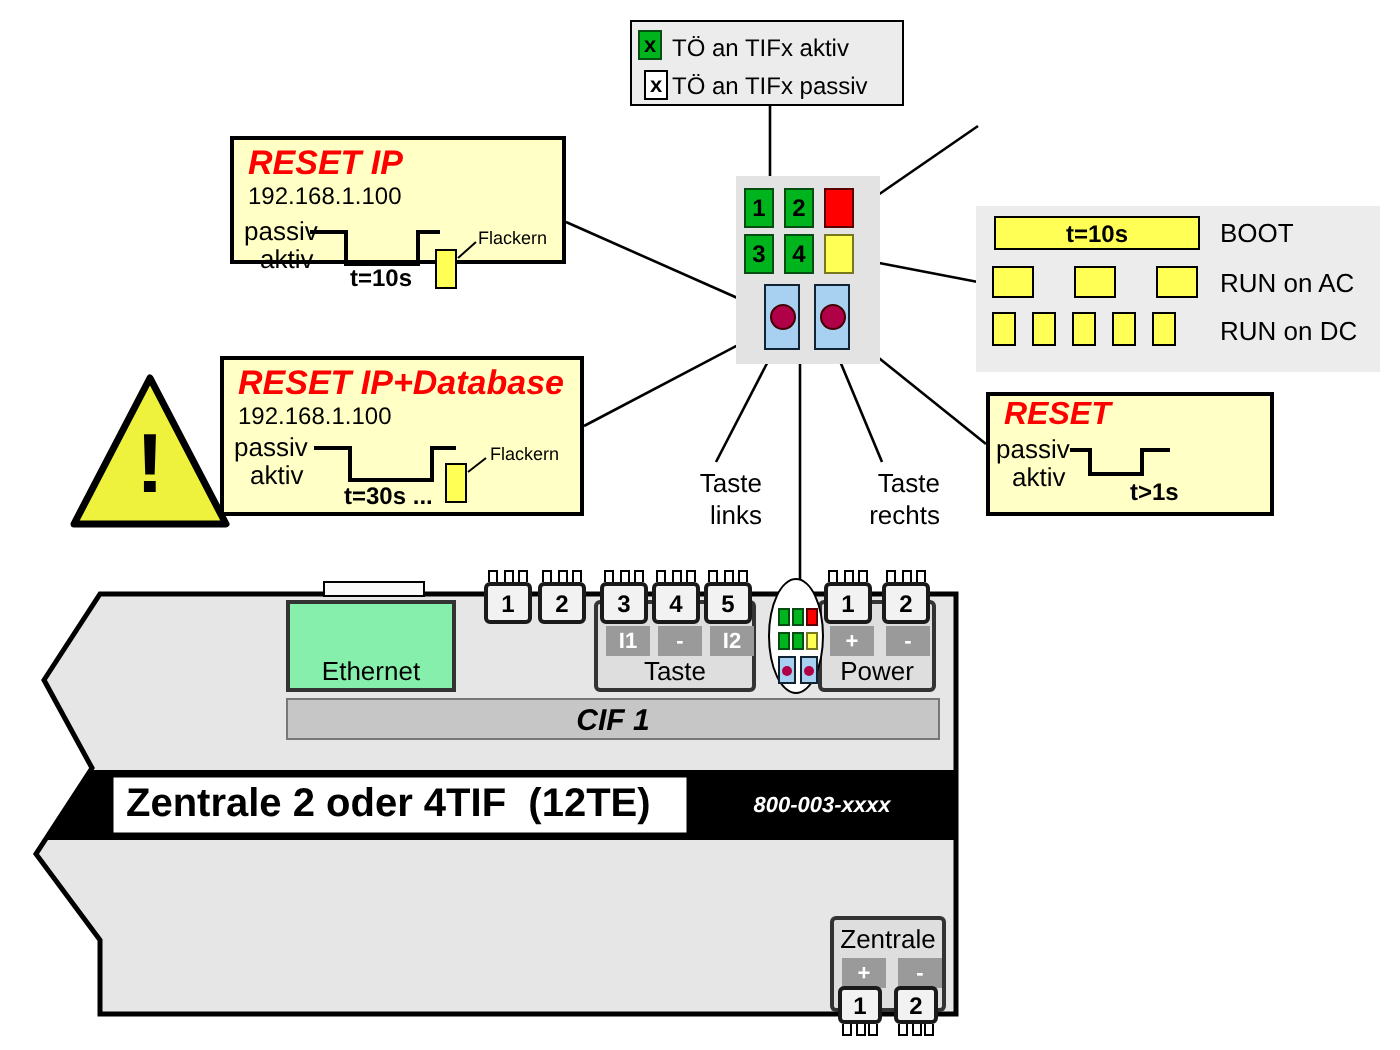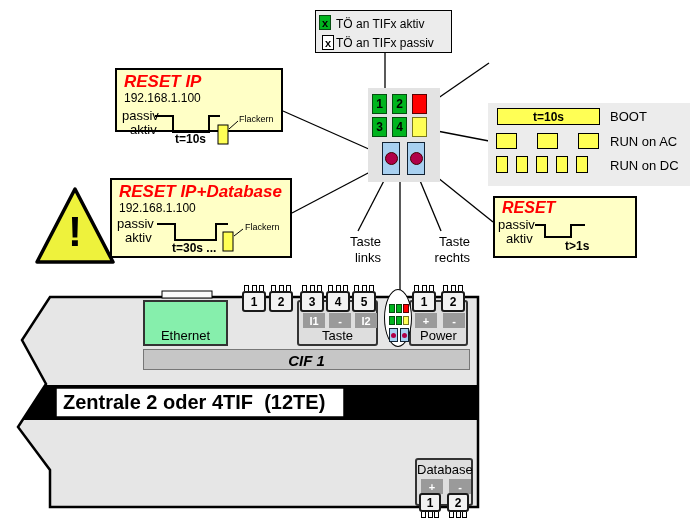--- a/index.html
+++ b/index.html
@@ -244,23 +244,24 @@
     <div class="abs pushbtn" style="left:15px;top:38px;width:9px;height:14px">
         <span class="mini-dot"></span>
       </div>
   </div>
 
   <div class="abs" style="left:143px;top:349px;width:327px;height:21px;background:#c6c6c6;border:1.5px solid #777;display:flex;align-items:flex-end;justify-content:center;font-size:15px;font-weight:bold;font-style:italic">
     <span>CIF 1</span>
   </div>
 
   <div class="abs" style="left:56px;top:388px;width:288px;height:29px;display:flex;align-items:center;padding-left:7px;font-size:20px;font-weight:bold;white-space:pre">Zentrale 2 oder 4TIF  (12TE)</div>
+  <div class="abs" style="left:344px;top:388px;width:134px;height:29px;display:flex;align-items:center;justify-content:center;color:#fff;font-size:11px;font-weight:bold;font-style:italic">800-003-xxxx</div>
 
   <div class="abs grp" style="left:415px;top:458px;width:58px;height:48px">
-    <div class="abs" style="left:0;top:2px;width:100%;text-align:center;font-size:13px">Database</div>
+    <div class="abs" style="left:0;top:2px;width:100%;text-align:center;font-size:13px">Zentrale</div>
     <div class="cell" style="left:4px;top:19px">+</div>
     <div class="cell" style="left:32px;top:19px">-</div>
   </div>
   <div class="abs tblock" style="left:419px;top:493px">
     <div class="tnum" style="width:22px;height:19px">1</div>
     <div class="pins pins-down" style="width:22px">
         <i></i>
         <i></i>
         <i></i>
       </div>

